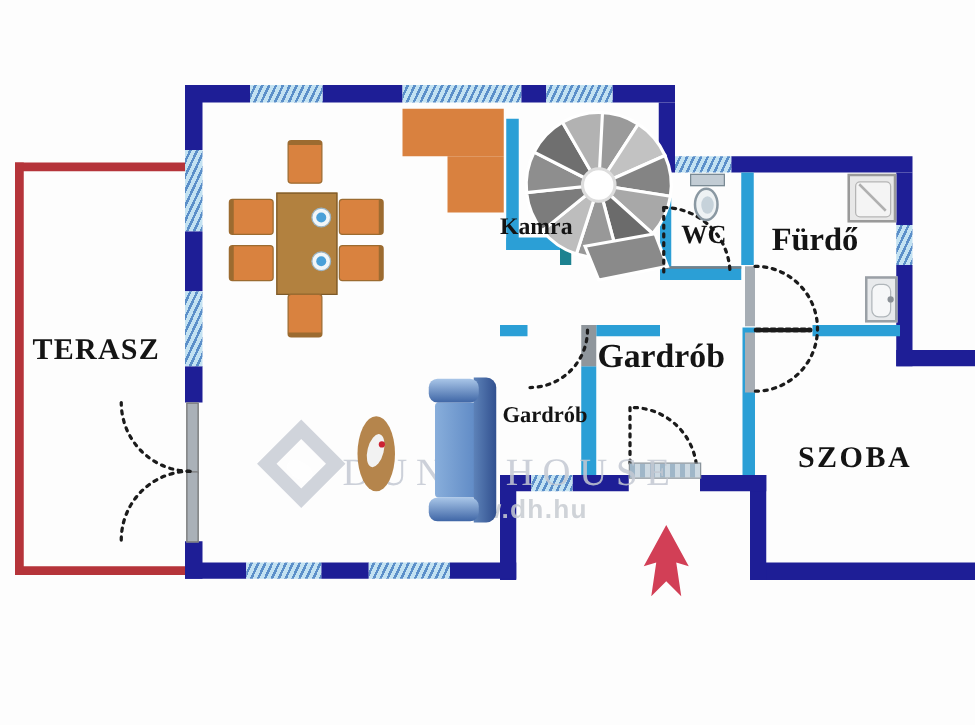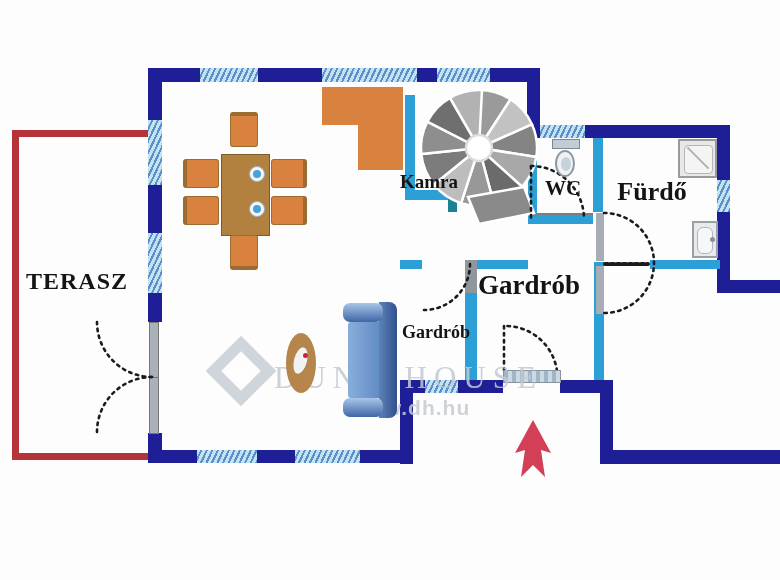--- a/index.html
+++ b/index.html
@@ -185,20 +185,21 @@
       <div class="pers"></div>
       <div class="dot"></div>
   </div>
 
   <div class="lbl" style="left:77px;top:263px;font-size:24px;letter-spacing:1px;margin-top:18px;">TERASZ</div>
   <div class="lbl" style="left:429px;top:182px;font-size:19px;">Kamra</div>
   <div class="lbl" style="left:563px;top:188px;font-size:21px;">WC</div>
   <div class="lbl" style="left:652px;top:192px;font-size:26px;">Fürdő</div>
   <div class="lbl" style="left:436px;top:332px;font-size:18px;">Gardrób</div>
   <div class="lbl" style="left:529px;top:285px;font-size:27px;">Gardrób</div>
+  <div class="lbl" style="left:684px;top:367px;font-size:24px;letter-spacing:2px;">SZOBA</div>
 
   <div class="wm">
     <div class="wm-diamond">
       <div class="wm-swoosh"></div>
     </div>
     <div class="wm-name">DUNA HOUSE</div>
     <div class="wm-url">www.dh.hu</div>
   </div>
 
 </div>

